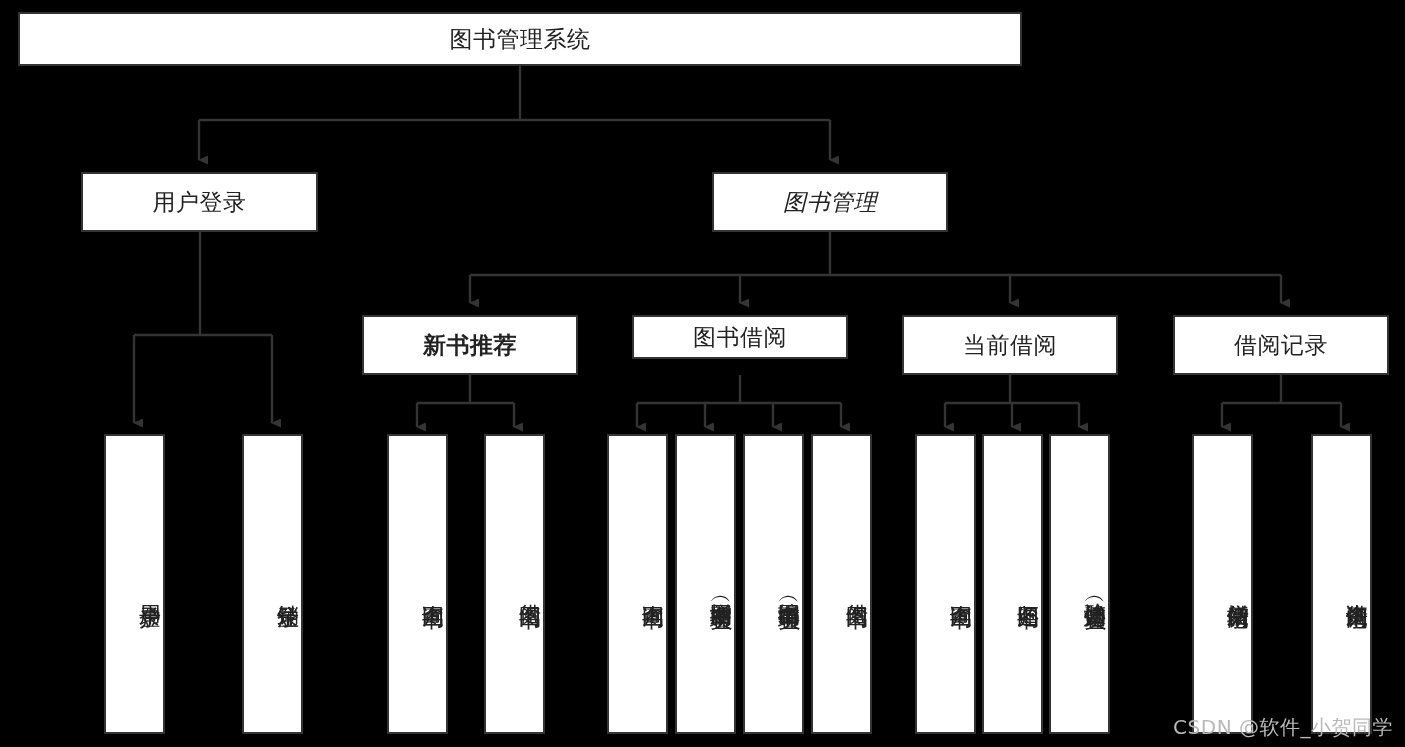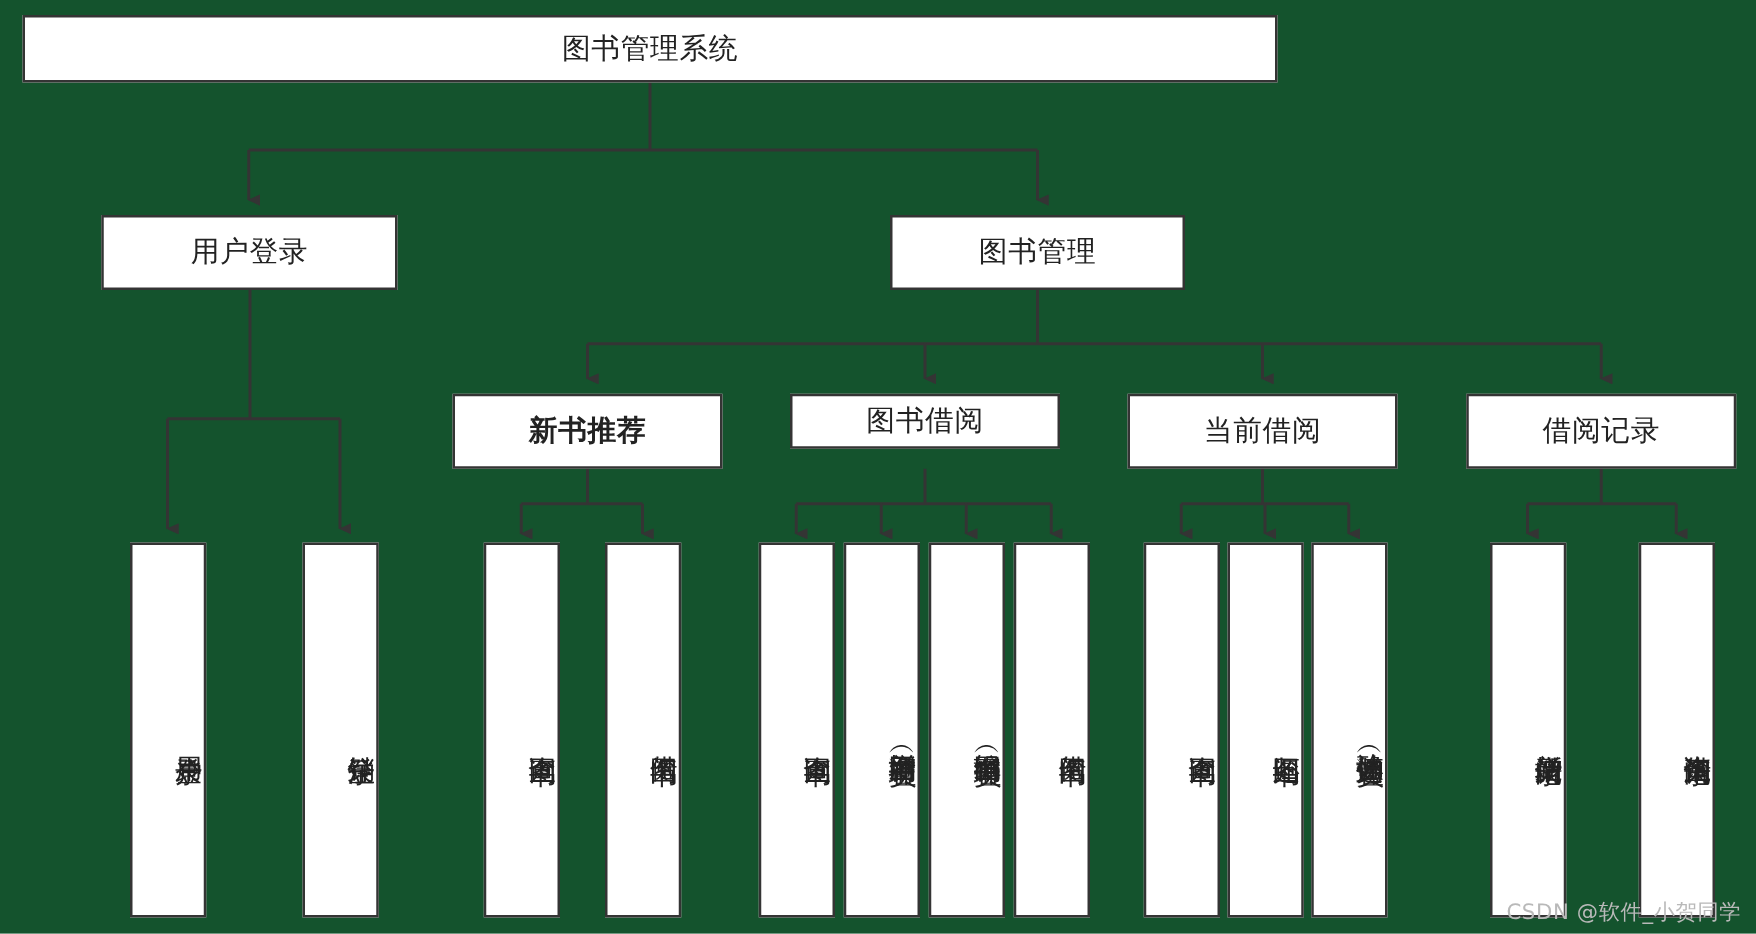--- a/index.html
+++ b/index.html
@@ -8,21 +8,21 @@
     padding: 0;
     background: #ffffff;
   }
   body {
     font-family: "DejaVu Sans", "Liberation Sans", sans-serif;
   }
   #canvas {
     position: relative;
     width: 1405px;
     height: 747px;
-    background: #14532d;
+    background: #000000;
     overflow: hidden;
   }
   .node {
     position: absolute;
     box-sizing: border-box;
     border: 2.2px solid #343434;
     background: #ffffff;
     display: flex;
     align-items: center;
     justify-content: center;
@@ -52,21 +52,21 @@
     left: 0;
     top: 0;
     width: 1405px;
     height: 747px;
     pointer-events: none;
   }
   .watermark {
     position: absolute;
     right: 12px;
     bottom: 6px;
-    font-size: 17px;
+    font-size: 20px;
     color: #b9b9b9;
     letter-spacing: 0.5px;
     white-space: nowrap;
     font-family: "DejaVu Sans", "Liberation Sans", sans-serif;
   }
 </style>
 </head>
 <body>
 
 <div id="canvas">
@@ -121,21 +121,21 @@
     </g>
   </svg>
 
   <div class="node horiz" style="left:18px; top:12px; width:1004px; height:54px;">
     <span>图书管理系统</span>
   </div>
 
   <div class="node horiz" style="left:81px; top:172px; width:237px; height:60px;">
     <span>用户登录</span>
   </div>
-  <div class="node horiz" style="left:712px; top:172px; width:236px; height:60px;">
+  <div class="node horiz" style="left:712px; top:172px; width:236px; height:60px;font-style:italic;">
     <span>图书管理</span>
   </div>
 
   <div class="node horiz" style="left:362px; top:315px; width:216px; height:60px;font-weight:bold;">
     <span>新书推荐</span>
   </div>
   <div class="node horiz" style="left:632px; top:315px; width:216px; height:44px;">
     <span>图书借阅</span>
   </div>
   <div class="node horiz" style="left:1173px; top:315px; width:216px; height:60px;">

